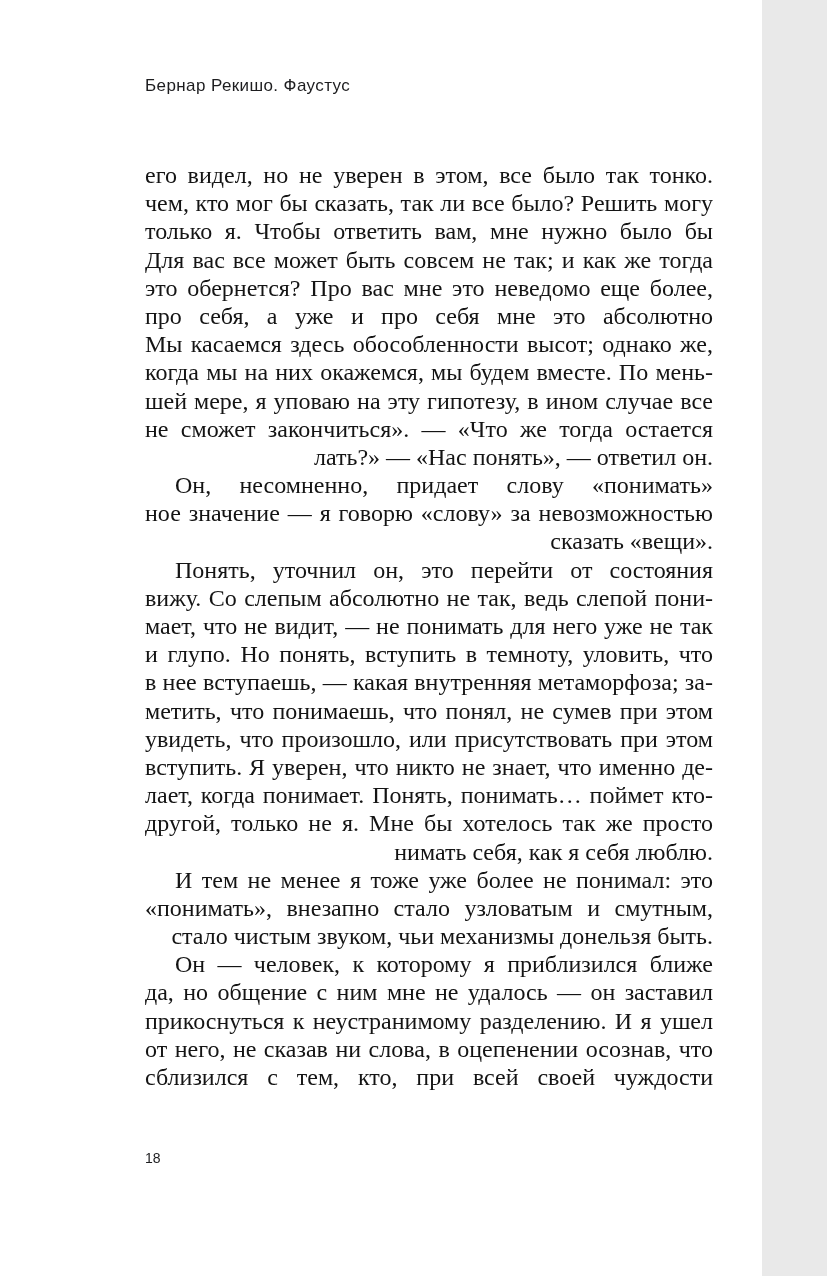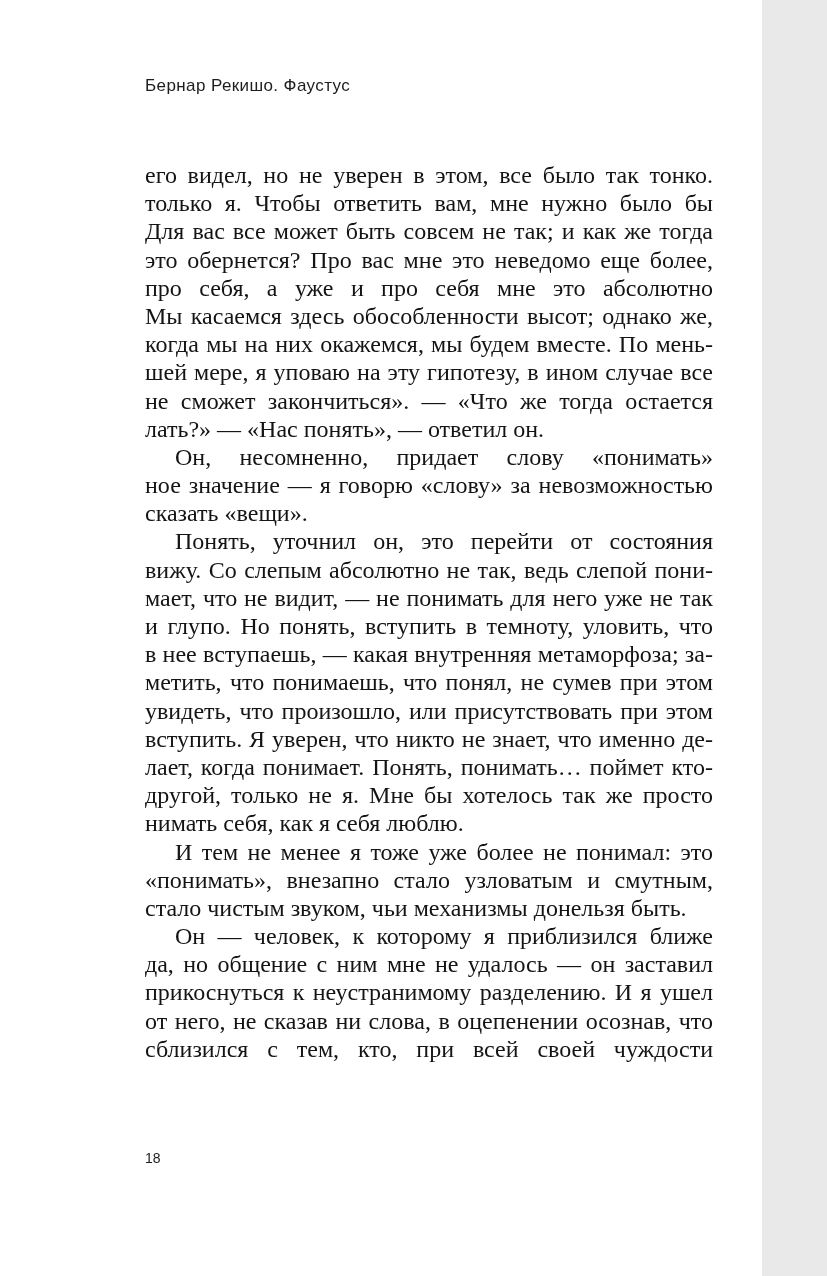--- a/index.html
+++ b/index.html
@@ -41,21 +41,21 @@
     text-align: justify;
   }
   
   .text-line::after {
     content: "";
     display: inline-block;
     width: 100%;
     height: 0;
   }
   .text-line.last {
-    text-align: left;
+    text-align: right;
   }
   .text-line.last::after {
     content: none;
   }
   .text-line.indent {
     text-indent: 30px;
   }
   .page-number {
     position: absolute;
     left: 145px;
@@ -67,20 +67,21 @@
 </style>
 </head>
 <body>
 
 <div class="page">
   <div class="running-header">Бернар Рекишо. Фаустус</div>
 
   <div class="body-text">
       <div>
         <div class="text-line">его видел, но не уверен в этом, все было так тонко. Впро-</div>
+        <div class="text-line">чем, кто мог бы сказать, так ли все было? Решить могу</div>
         <div class="text-line">только я. Чтобы ответить вам, мне нужно было бы знать…</div>
         <div class="text-line">Для вас все может быть совсем не так; и как же тогда все</div>
         <div class="text-line">это обернется? Про вас мне это неведомо еще более, чем</div>
         <div class="text-line">про себя, а уже и про себя мне это абсолютно неведомо.</div>
         <div class="text-line">Мы касаемся здесь обособленности высот; однако же,</div>
         <div class="text-line">когда мы на них окажемся, мы будем вместе. По мень-</div>
         <div class="text-line">шей мере, я уповаю на эту гипотезу, в ином случае все</div>
         <div class="text-line">не сможет закончиться». — «Что же тогда остается сде-</div>
         <div class="text-line last">лать?» — «Нас понять», — ответил он.</div>
       </div>

